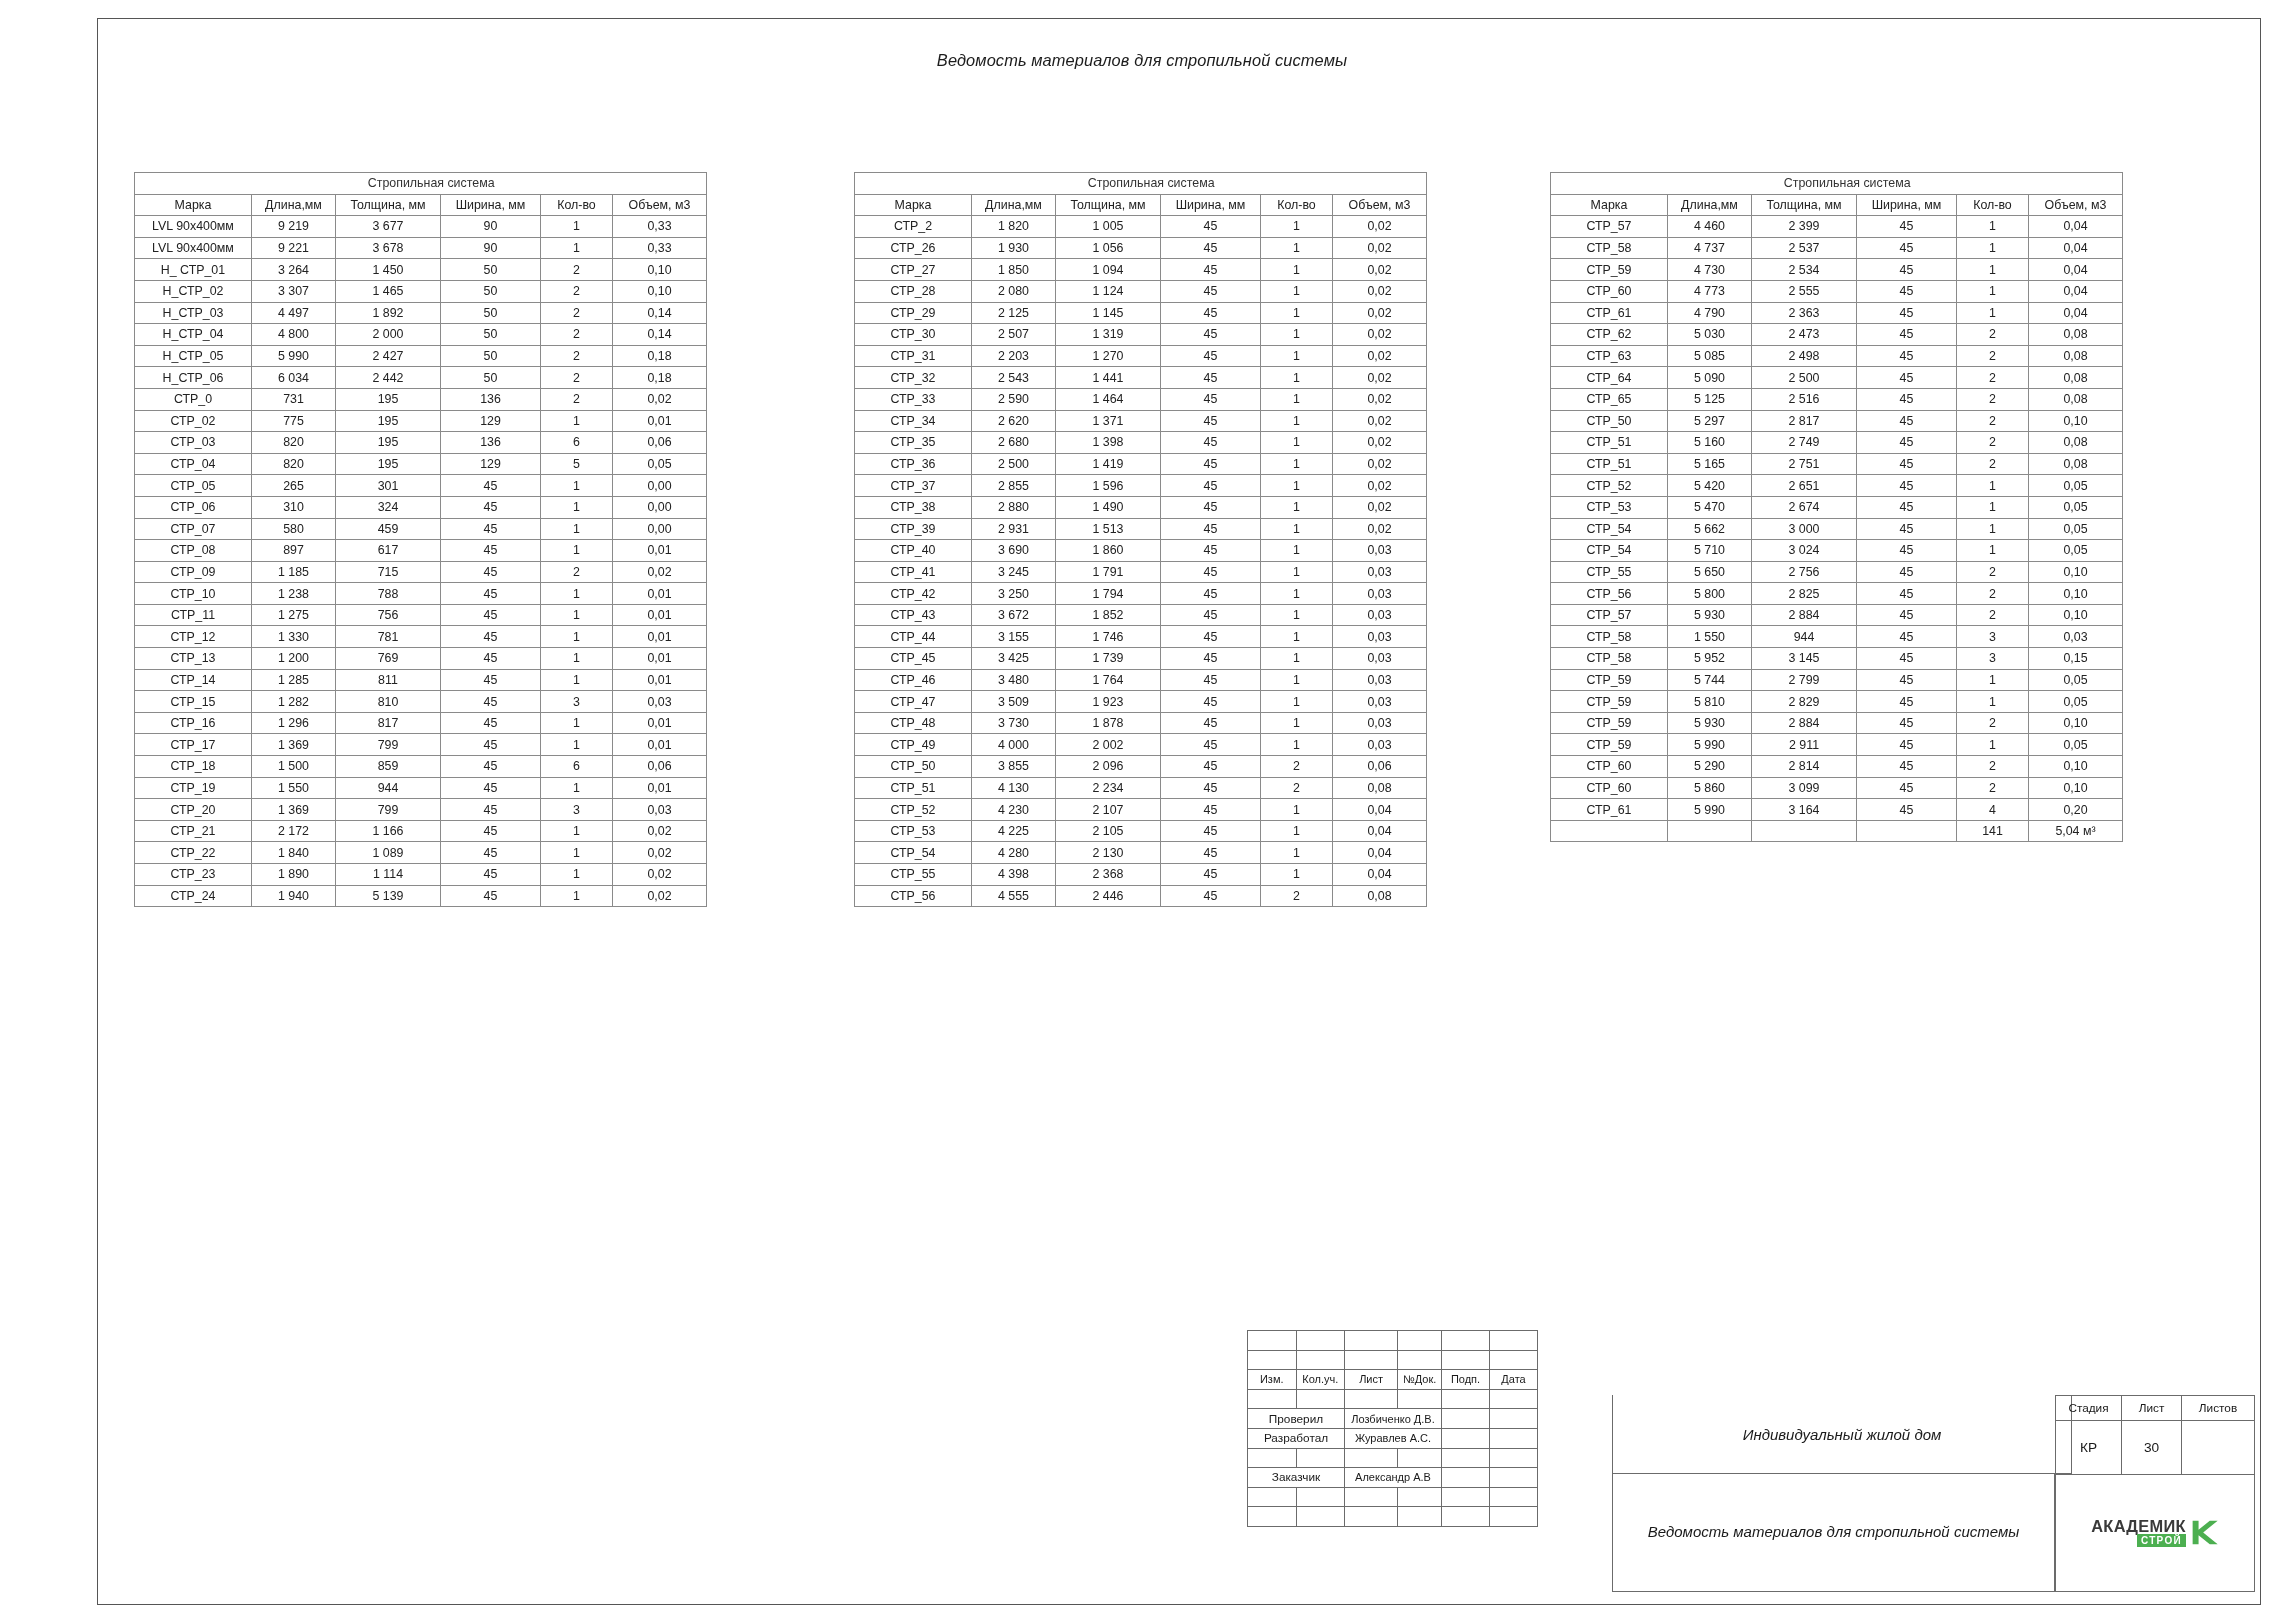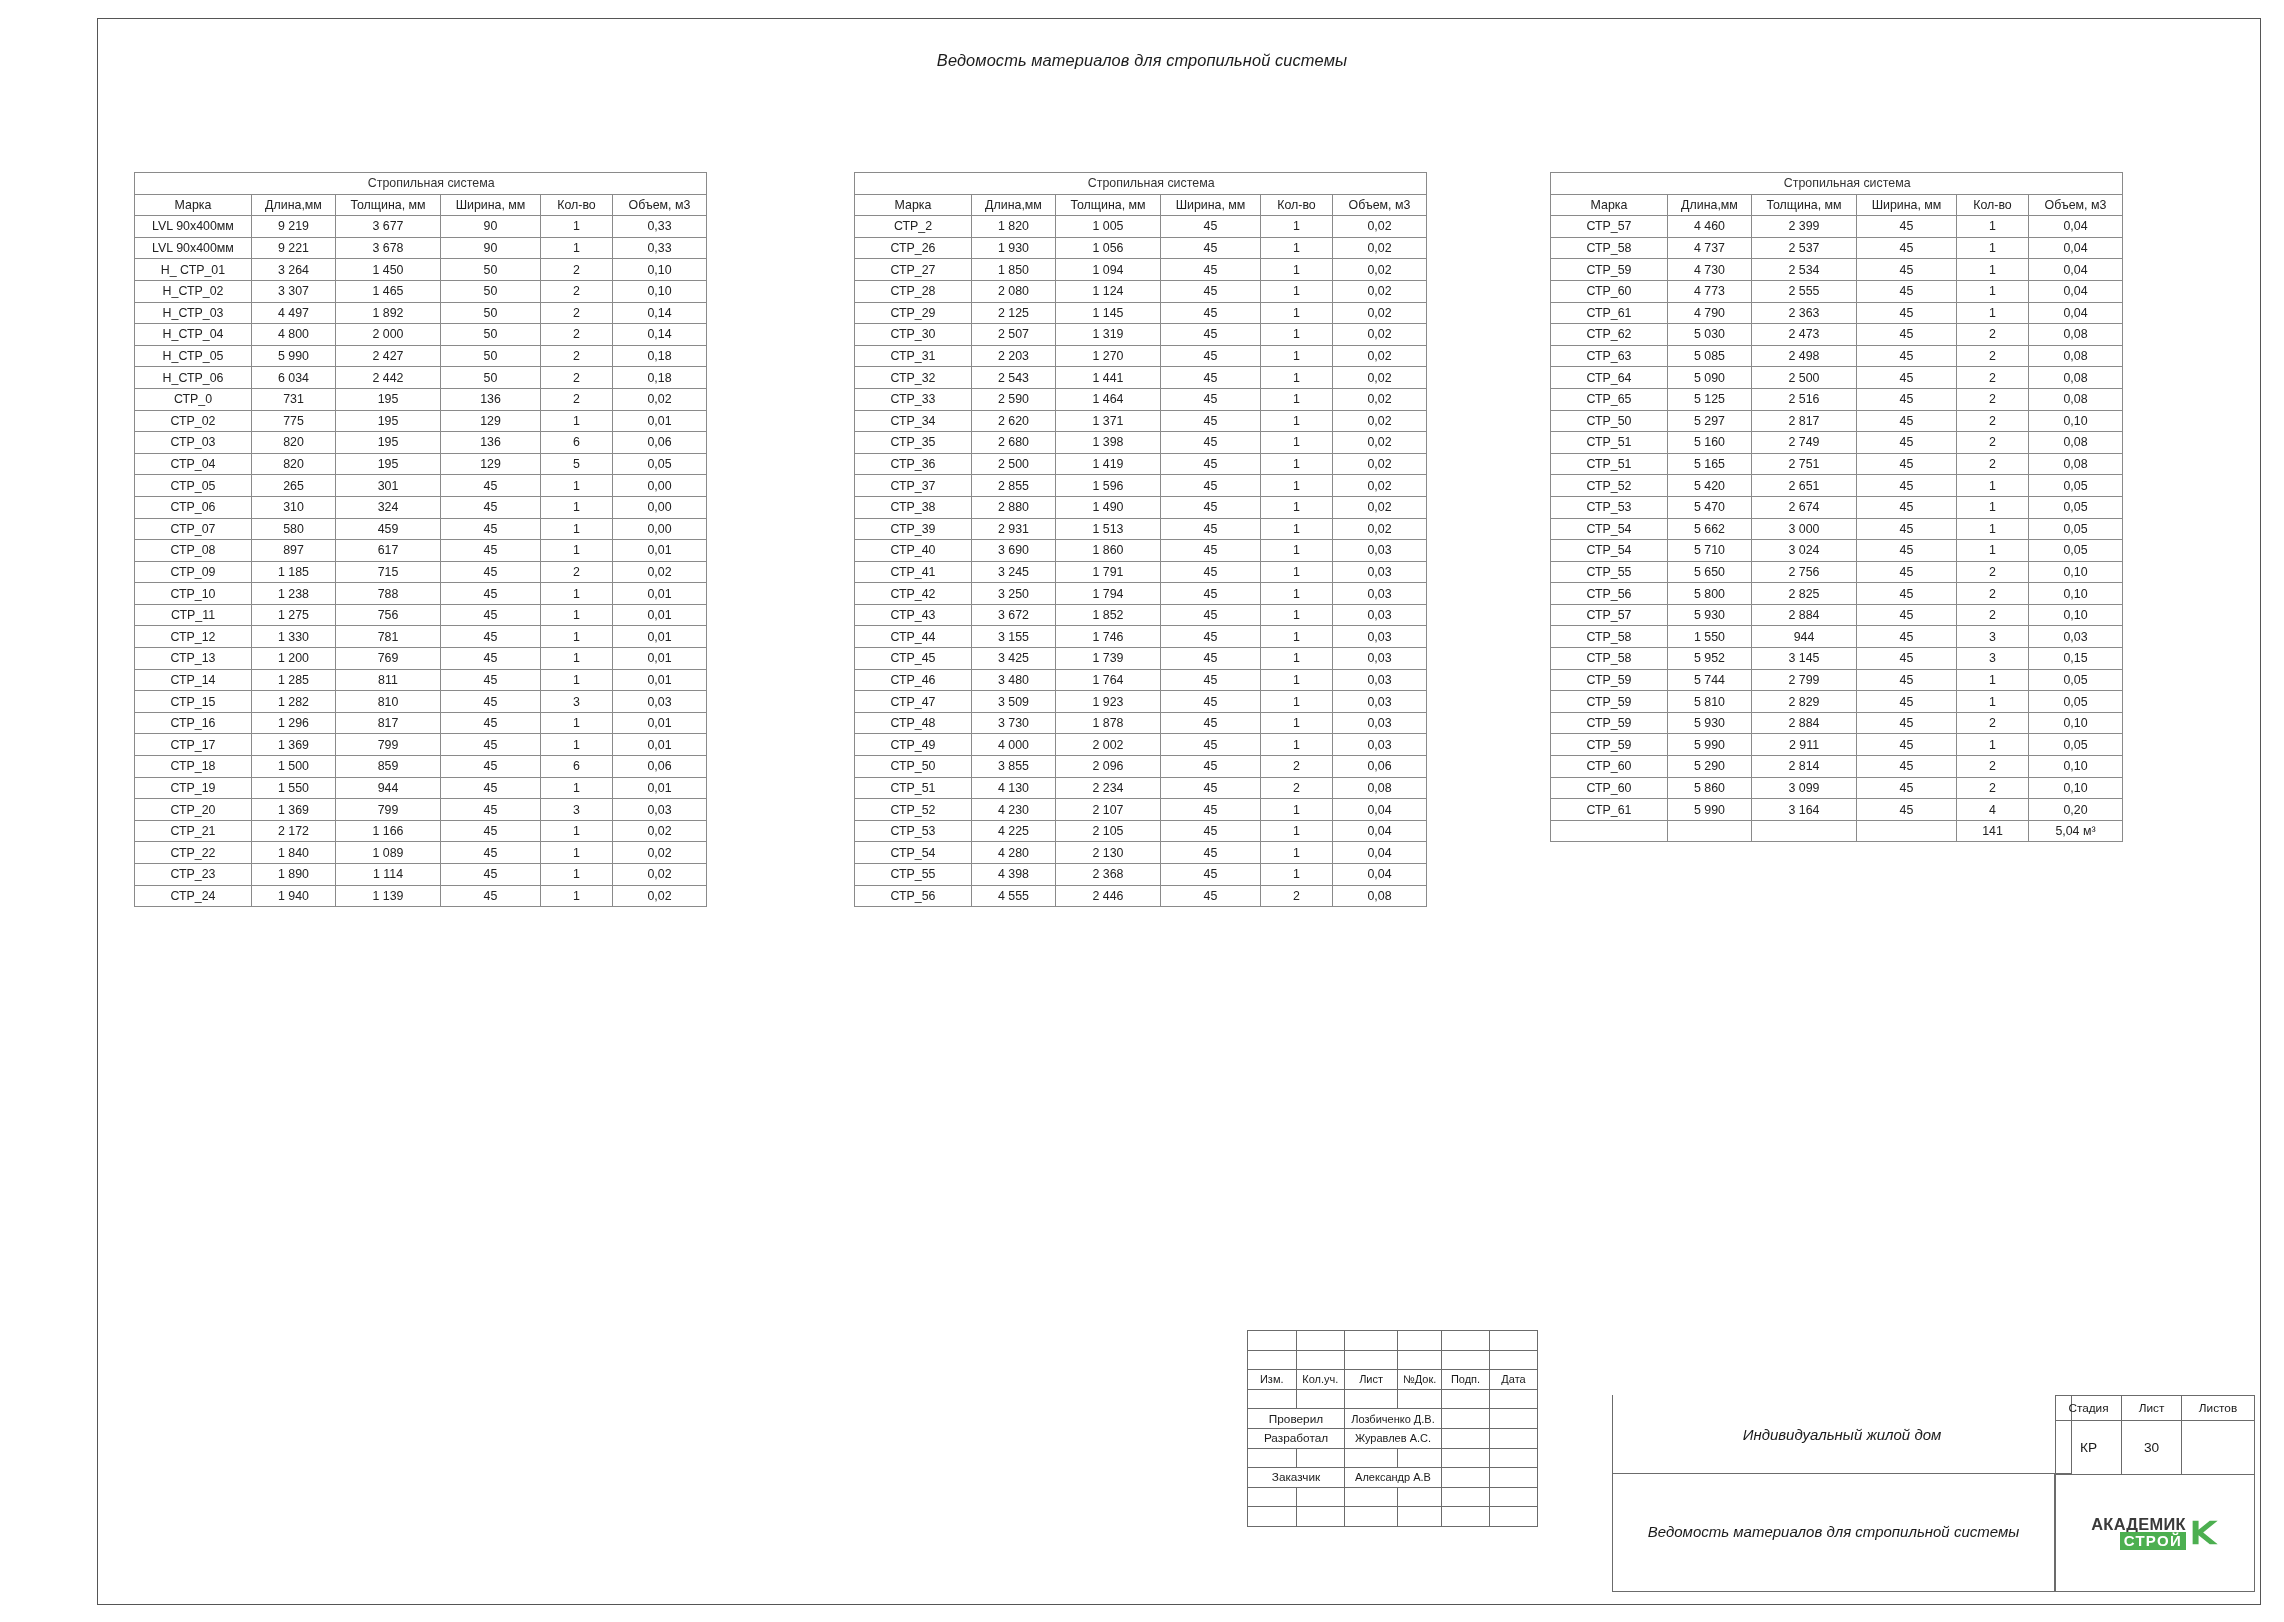--- a/index.html
+++ b/index.html
@@ -205,21 +205,21 @@
     align-items: center;
     line-height: 1;
   }
   .logo-main {
     font-size: 16.4px;
     font-weight: bold;
     color: #3a3a3a;
     letter-spacing: 0.3px;
   }
   .logo-sub {
-    font-size: 15px;
+    font-size: 10px;
     font-weight: bold;
     color: #ffffff;
     background: #4caf50;
     padding: 1.3px 3.9px;
     align-self: flex-end;
     letter-spacing: 1.3px;
   }
   .logo-k {
     width: 29px;
     height: 29px;
@@ -491,21 +491,21 @@
           <td class="c-mark">СТР_23</td>
           <td class="c-len">1 890</td>
           <td class="c-thk">1 114</td>
           <td class="c-wid">45</td>
           <td class="c-qty">1</td>
           <td class="c-vol">0,02</td>
         </tr>
         <tr>
           <td class="c-mark">СТР_24</td>
           <td class="c-len">1 940</td>
-          <td class="c-thk">1 139</td>
+          <td class="c-thk">5 139</td>
           <td class="c-wid">45</td>
           <td class="c-qty">1</td>
           <td class="c-vol">0,02</td>
         </tr>
       </tbody>
   </table>
 
   <table class="tbl" id="table2">
     <tbody>
         <tr>

